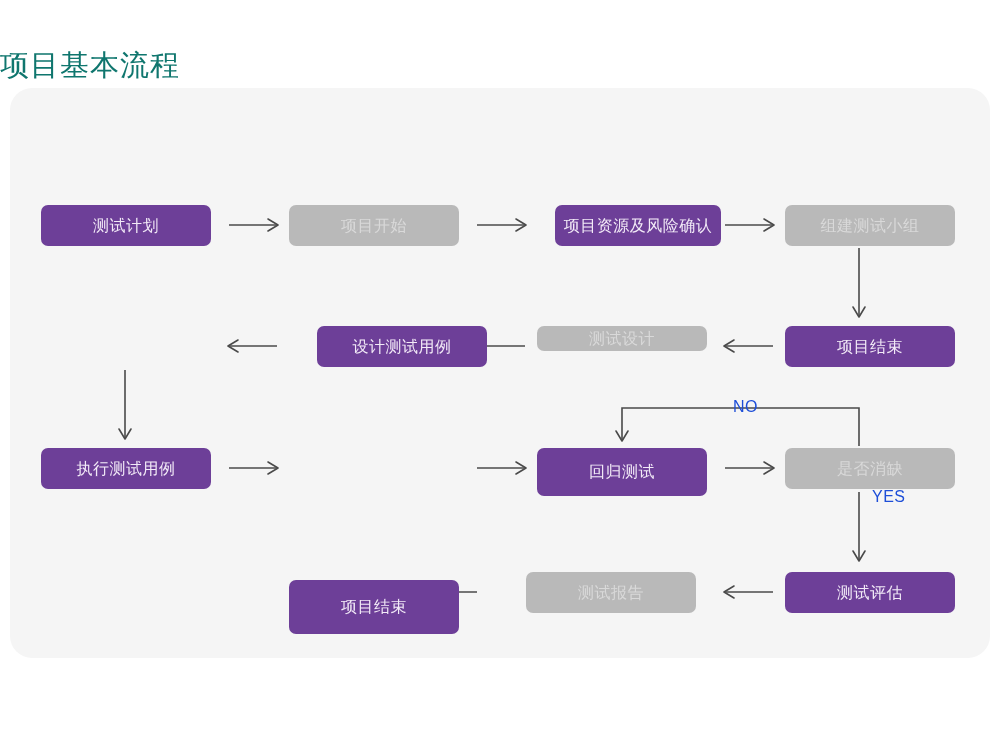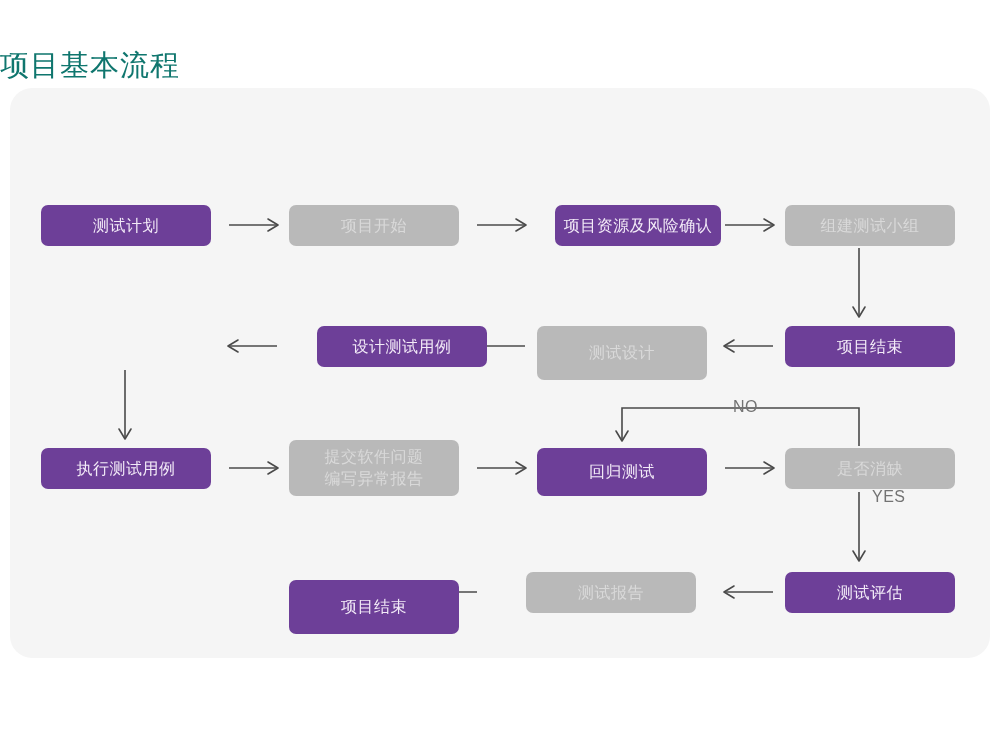--- a/index.html
+++ b/index.html
@@ -41,21 +41,21 @@
   .node.gray   { background: #b9b9b9; color: #d9d9d9; }
 
   .arrow-svg { position: absolute; left: 0; top: 0; width: 980px; height: 570px; pointer-events: none; }
   .arrow-svg path, .arrow-svg line, .arrow-svg polyline {
     fill: none; stroke: #4a4a4a; stroke-width: 1.6;
   }
   .arrow-svg .head { fill: none; stroke: #4a4a4a; stroke-width: 1.6; stroke-linecap: round; stroke-linejoin: round; }
   .edge-label {
     position: absolute;
     font-size: 16px;
-    color: #737373;
+    color: #1d4ed8;
     letter-spacing: 0.5px;
     user-select: none;
   }
 </style>
 </head>
 <body>
 
 <div id="title">项目基本流程</div>
 
 <div id="canvas">
@@ -140,33 +140,29 @@
   <div class="node purple" style="left:527px; top:117px; width:166px; height:41px;margin-left:18px;">
     <span>项目资源及风险确认</span>
   </div>
   <div class="node gray" style="left:775px; top:117px; width:170px; height:41px;">
     <span>组建测试小组</span>
   </div>
 
   <div class="node purple" style="left:279px; top:238px; width:170px; height:41px;margin-left:28px;">
     <span>设计测试用例</span>
   </div>
-  <div class="node gray" style="left:527px; top:238px; width:170px; height:54px;">
+  <div class="node gray" style="left:527px; top:238px; width:170px; height:25px;">
     <span>测试设计</span>
   </div>
   <div class="node purple" style="left:775px; top:238px; width:170px; height:41px;">
     <span>项目结束</span>
   </div>
 
   <div class="node purple" style="left:31px; top:360px; width:170px; height:41px;">
     <span>执行测试用例</span>
-  </div>
-  <div class="node gray" style="left:279px; top:352px; width:170px; height:56px; flex-direction:column;">
-    <span>提交软件问题</span>
-    <span>编写异常报告</span>
   </div>
   <div class="node purple" style="left:527px; top:360px; width:170px; height:48px;">
     <span>回归测试</span>
   </div>
   <div class="node gray" style="left:775px; top:360px; width:170px; height:41px;">
     <span>是否消缺</span>
   </div>
 
   <div class="node purple" style="left:279px; top:492px; width:170px; height:54px;">
     <span>项目结束</span>

